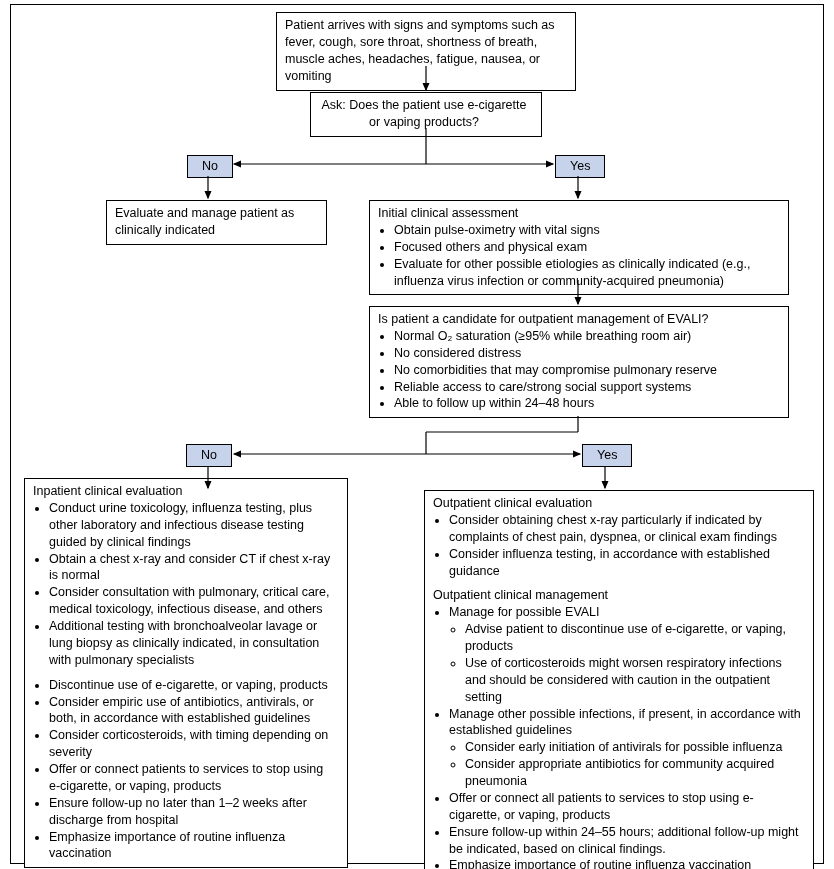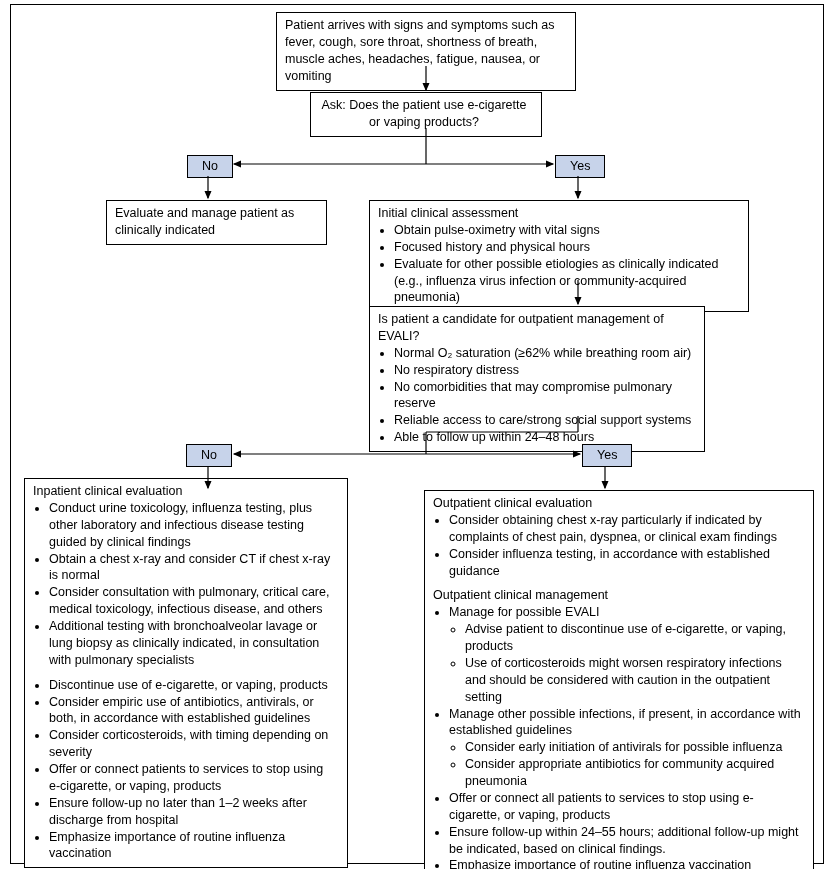--- a/index.html
+++ b/index.html
@@ -56,34 +56,34 @@
 </div>
 
 <div class="decision" style="left:555px; top:155px;">
   <span>Yes</span>
 </div>
 
 <div class="box" style="left:106px; top:200px; width:221px;">
   <span>Evaluate and manage patient as clinically indicated</span>
 </div>
 
-<div class="box" style="left:369px; top:200px; width:380px;">
+<div class="box" style="left:369px; top:200px; width:420px;">
   <div class="title-line">Initial clinical assessment</div>
   <ul class="bullets">
     <li>Obtain pulse-oximetry with vital signs</li>
-    <li>Focused history and physical hours</li>
+    <li>Focused others and physical exam</li>
     <li>Evaluate for other possible etiologies as clinically indicated (e.g., influenza virus infection or community-acquired pneumonia)</li>
   </ul>
 </div>
 
-<div class="box" style="left:369px; top:306px; width:336px;">
+<div class="box" style="left:369px; top:306px; width:420px;">
   <div class="title-line">Is patient a candidate for outpatient management of EVALI?</div>
   <ul class="bullets">
-    <li>Normal O₂ saturation (≥62% while breathing room air)</li>
-    <li>No respiratory distress</li>
+    <li>Normal O₂ saturation (≥95% while breathing room air)</li>
+    <li>No considered distress</li>
     <li>No comorbidities that may compromise pulmonary reserve</li>
     <li>Reliable access to care/strong social support systems</li>
     <li>Able to follow up within 24–48 hours</li>
   </ul>
 </div>
 
 <div class="decision" style="left:186px; top:444px;">
   <span>No</span>
 </div>
 

